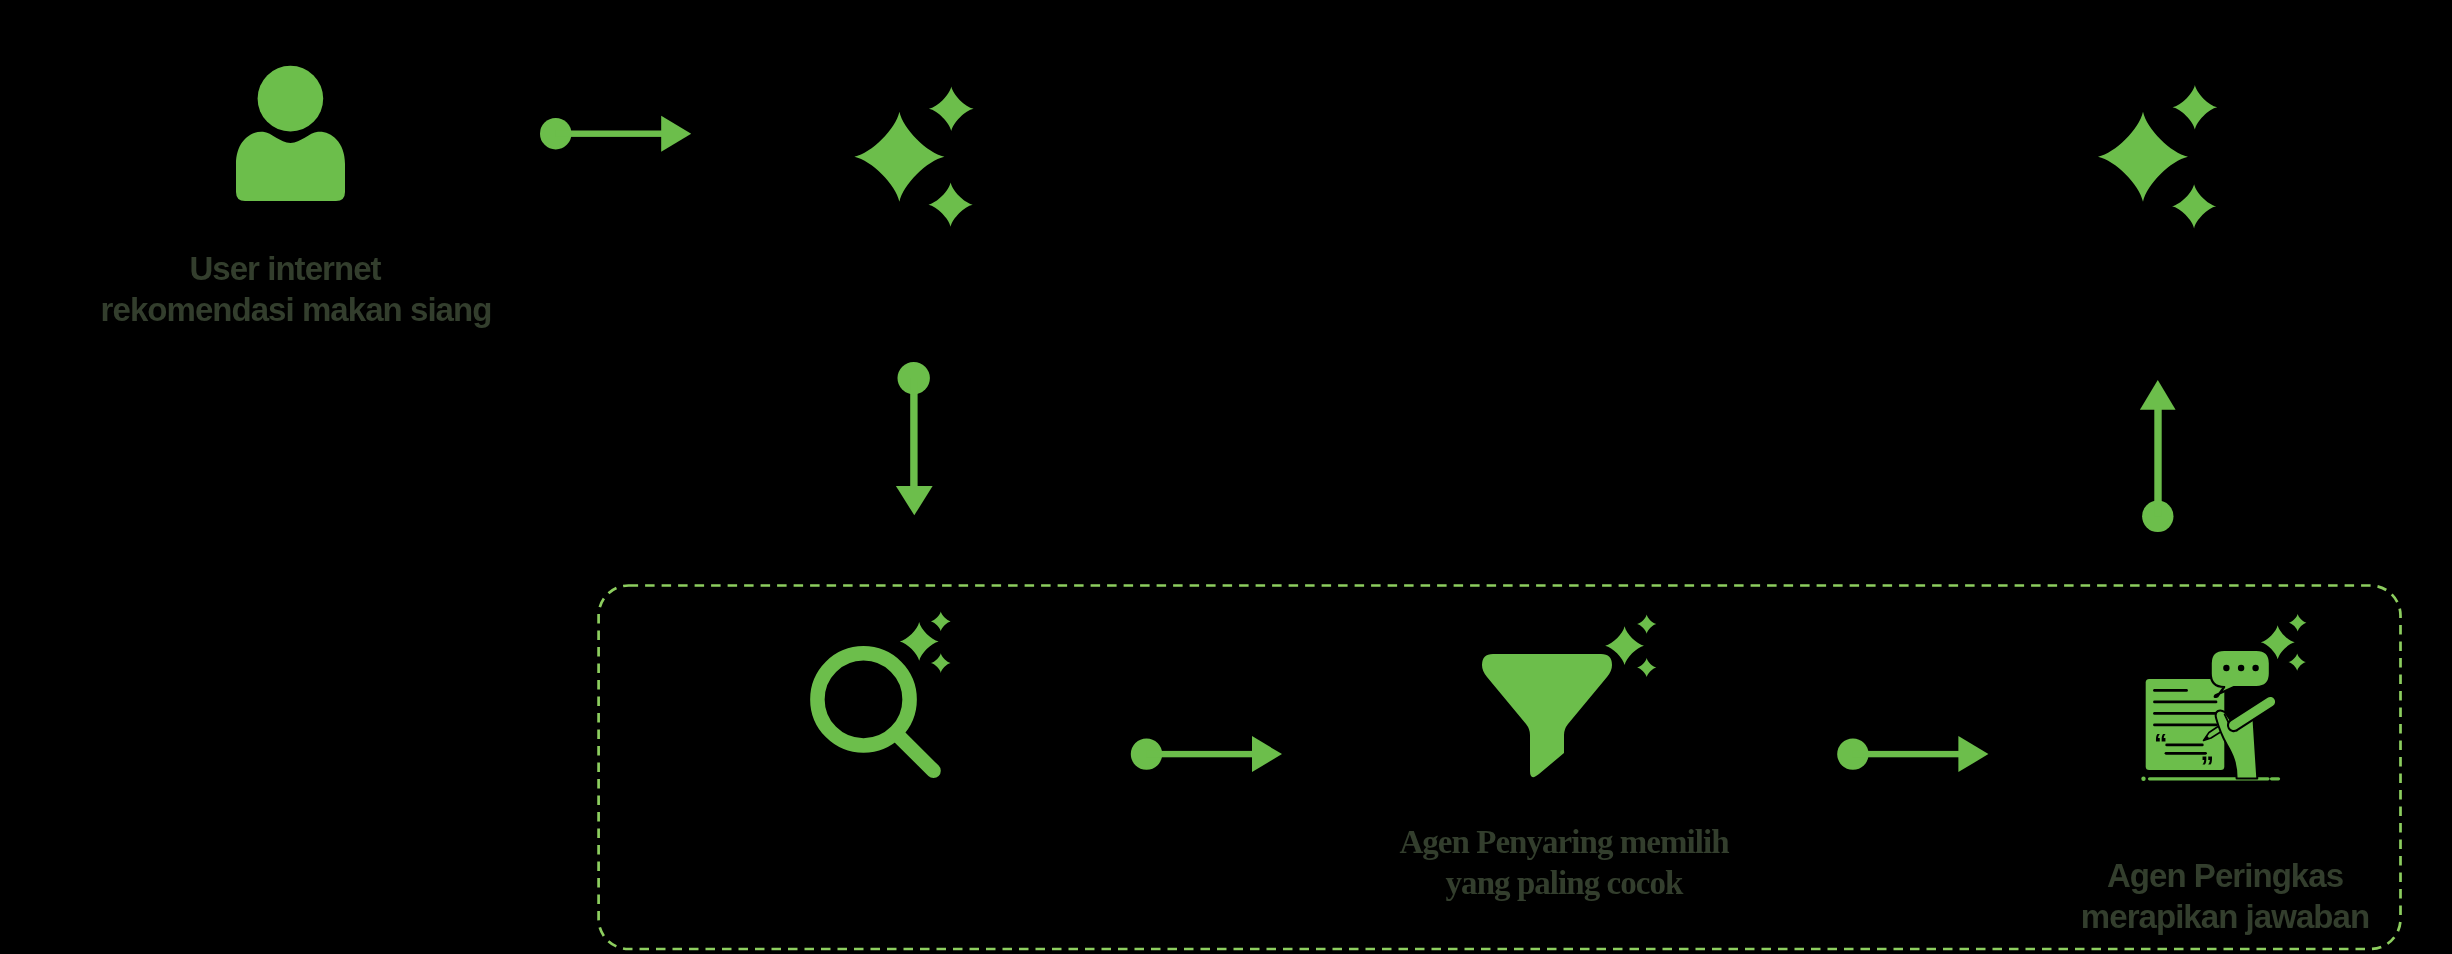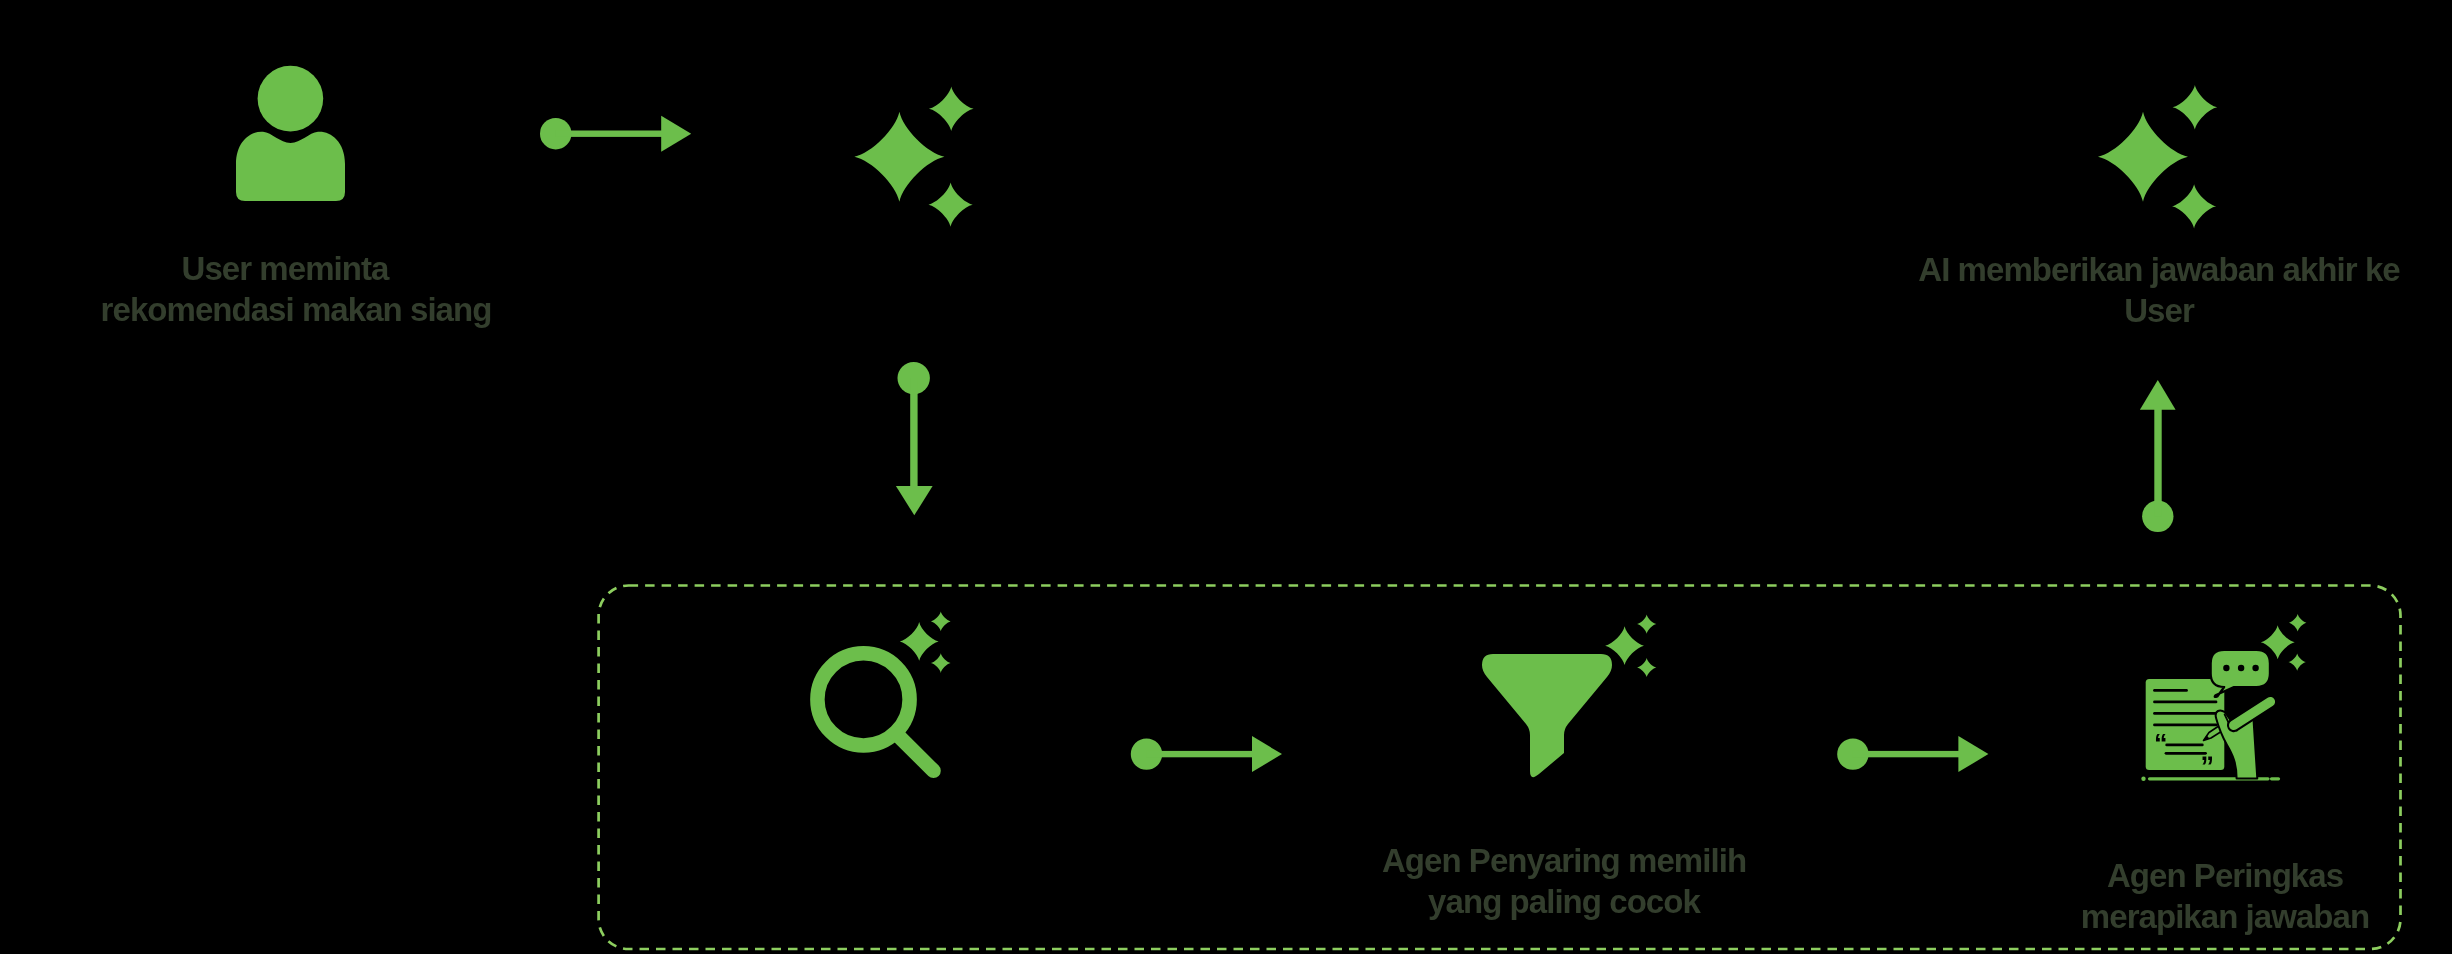--- a/index.html
+++ b/index.html
@@ -115,17 +115,16 @@
       <use href="#spark" transform="translate(2297.2,662.1) scale(10.9)"></use>
     </g>
     <g fill="#6CBE4B">
       <use href="#spark" transform="translate(2277.7,642.3) scale(17)"></use>
       <use href="#spark" transform="translate(2297.7,622.8) scale(8.7)"></use>
       <use href="#spark" transform="translate(2297.2,662.1) scale(8.7)"></use>
     </g>
   </g>
 </svg>
 
-<div class="lbl" style="left:296px;top:248px;"><span style="padding-right:22px">User meminta</span><br>rekomendasi makan siang</div>
-<div class="lbl" style="left:2159px;top:249px;">AI memberikan jawaban akhir ke<br>User</div>
-<div class="lbl" style="left:1564px;top:840px;">Agen Penyaring memilih<br>yang paling cocok</div>
+<div class="lbl" style="left:296px;top:248px;"><span style="padding-right:22px">User internet</span><br>rekomendasi makan siang</div>
+<div class="lbl" style="left:1564px;top:822px;font-family:Liberation Serif, serif;">Agen Penyaring memilih<br>yang paling cocok</div>
 <div class="lbl" style="left:2225px;top:822px;margin-top:33px;">Agen Peringkas<br>merapikan jawaban</div>
 </div>
 
 </body></html>

